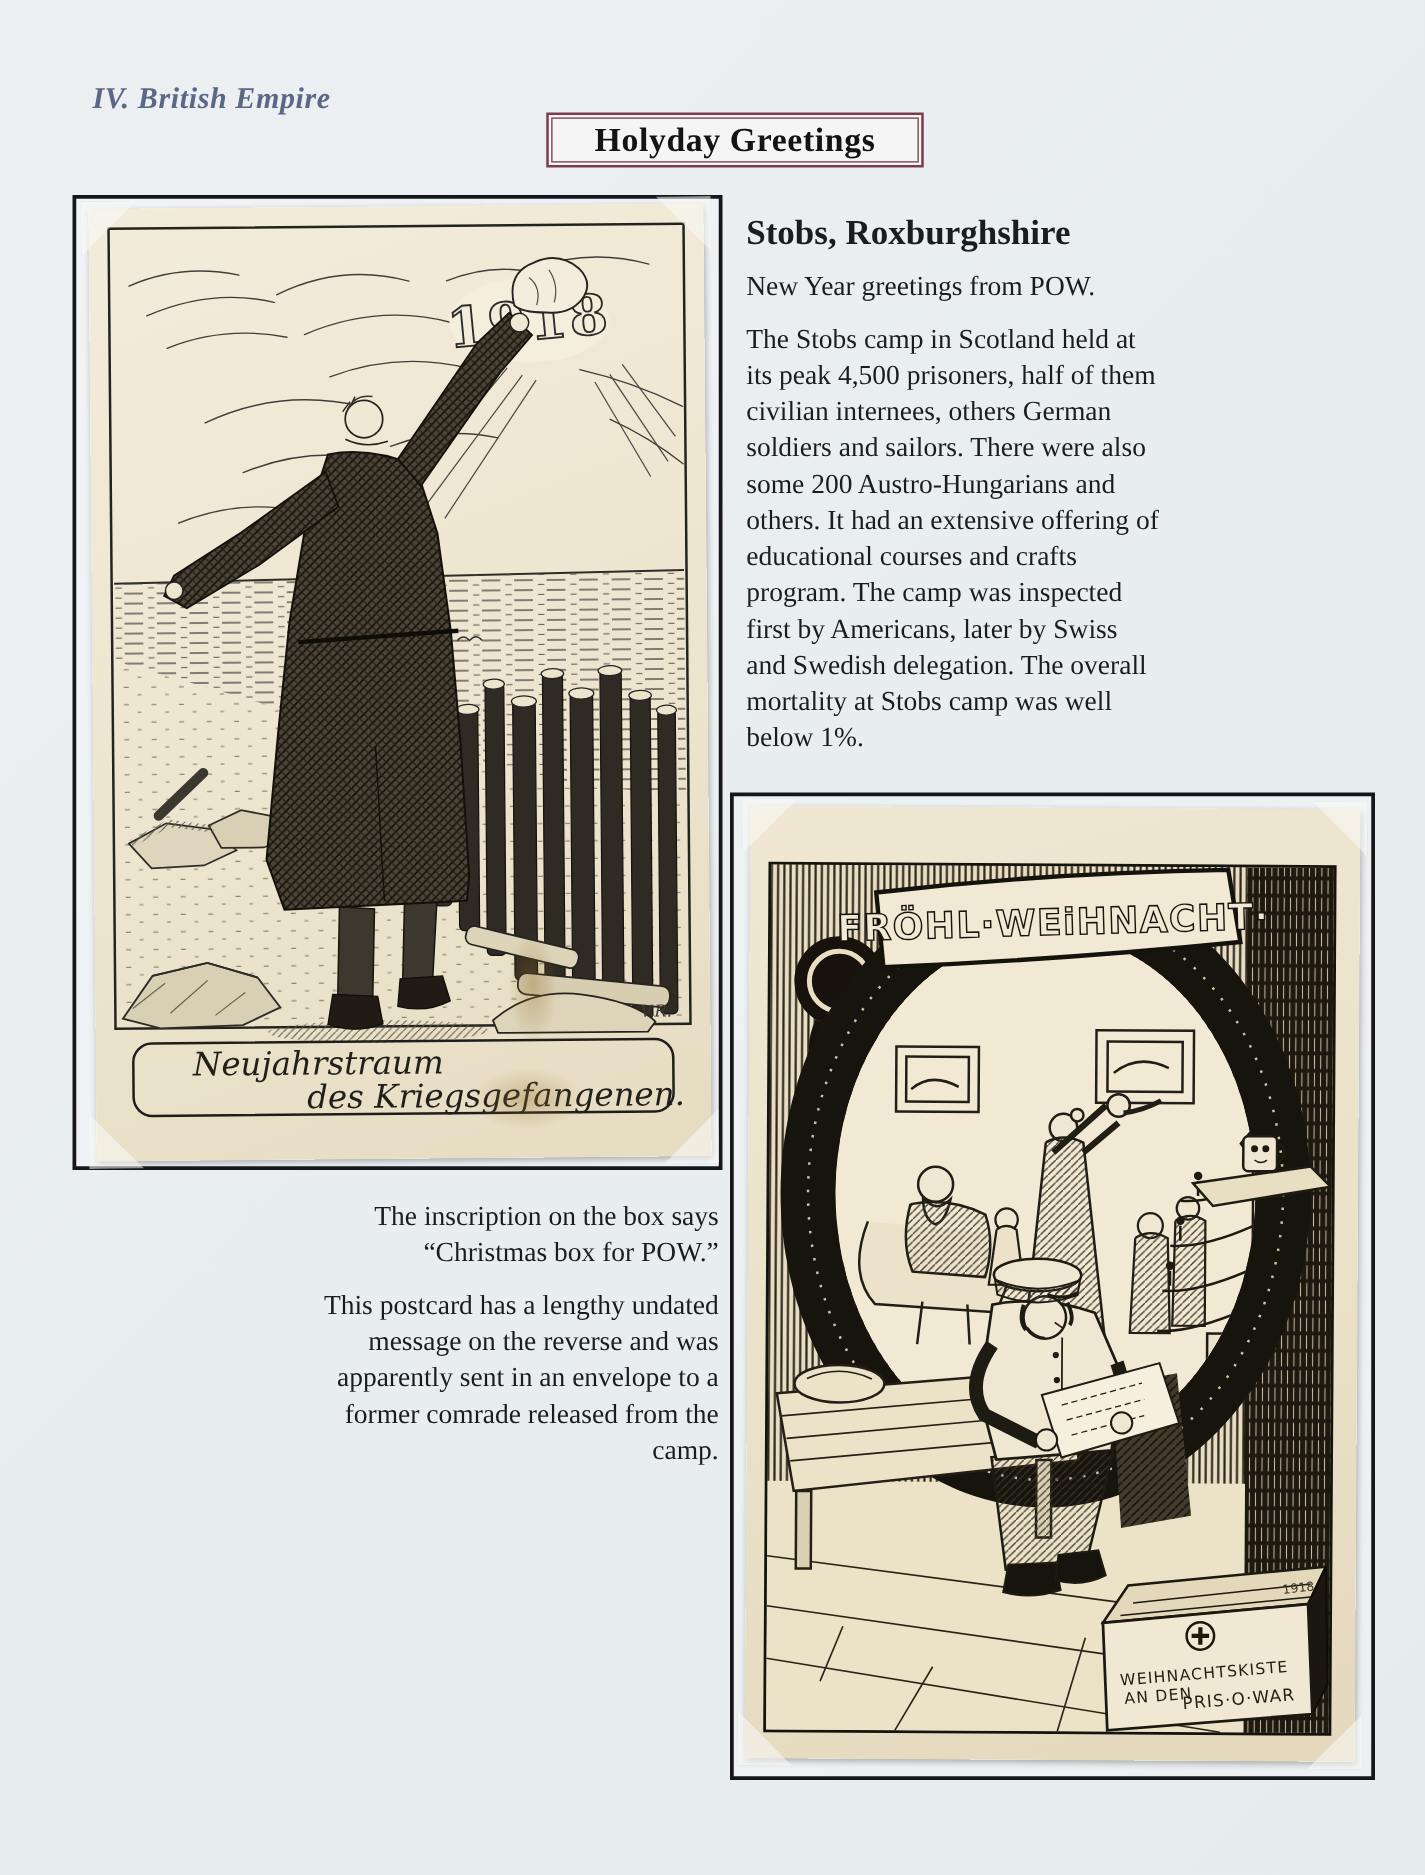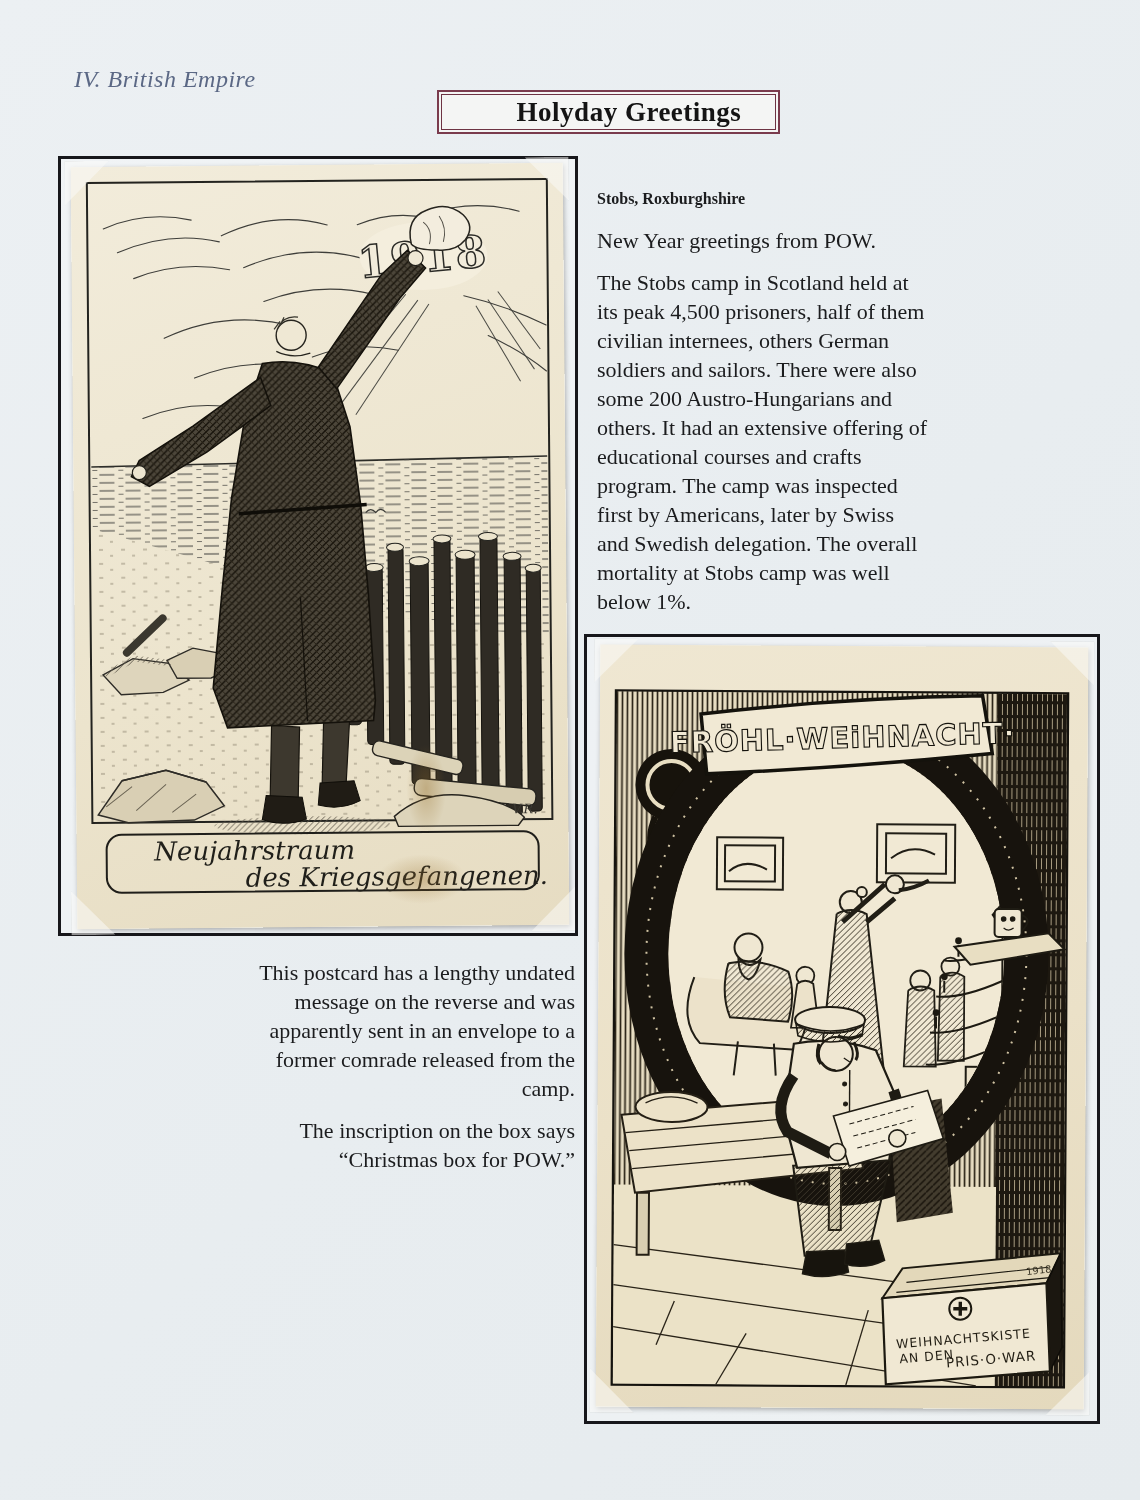--- a/index.html
+++ b/index.html
@@ -4,27 +4,27 @@
 <style>
   html,body{margin:0;padding:0;background:#cfd5da;}
   .page{
     position:relative;width:1140px;height:1500px;margin:0 auto;
     background:linear-gradient(135deg,#ecf0f3 0%,#e8edf0 55%,#e6ebee 100%);
     font-family:"Liberation Serif", serif;color:#1c1d1f;overflow:hidden;
   }
   
   .section-label{
     position:absolute;left:74px;top:66px;
-    font-size:24px;font-weight:normal;font-style:italic;color:#5b6885;letter-spacing:.5px;
+    font-size:24px;font-weight:bold;font-style:italic;color:#5b6885;letter-spacing:.5px;
   }
   .title-box{
     position:absolute;left:437px;top:90px;width:298px;height:40px;
     background:#f4f5f4;border:2px solid #7a3b4d;
     box-shadow:inset 0 0 0 2px #f4f5f4, inset 0 0 0 3px #6d3343;
-    display:flex;align-items:center;justify-content:center;padding-left:41px;
+    display:flex;align-items:center;justify-content:center;
   }
   .title-box span{font-size:27px;font-weight:bold;letter-spacing:.5px;color:#141414;}
   
   .mount{position:absolute;border:3px solid #17171b;background:rgba(255,255,255,.25);}
   .mount-left{left:58px;top:156px;width:514px;height:774px;}
   .mount-right{left:584px;top:634px;width:510px;height:784px;}
   
   .postcard{position:absolute;box-shadow:1px 2px 5px rgba(40,40,40,.35);}
   .card-left{
     left:74px;top:165px;width:492px;height:762px;transform:rotate(-.5deg);
@@ -39,21 +39,21 @@
     outline:1px solid rgba(170,170,162,.7);}
   .pc-tl{left:-6px;top:-6px;clip-path:polygon(0 0,100% 0,0 100%);}
   .pc-tr{right:-6px;top:-6px;clip-path:polygon(0 0,100% 0,100% 100%);}
   .pc-bl{left:-6px;bottom:-6px;clip-path:polygon(0 0,0 100%,100% 100%);}
   .pc-br{right:-6px;bottom:-6px;clip-path:polygon(100% 0,100% 100%,0 100%);}
   .stain{position:absolute;border-radius:50%;background:radial-gradient(ellipse at center,rgba(150,110,40,.35),rgba(150,110,40,0) 70%);}
   
   .textblock{position:absolute;font-size:22px;line-height:29px;color:#1b1c1e;}
   .tb-stobs{left:597px;top:172px;width:430px;text-align:left;}
   .tb-rams{left:155px;top:958px;width:420px;text-align:right;}
-  .tb-head{font-size:16px;font-weight:bold;margin:12px 0 13px 0;}
+  .tb-head{font-size:28px;font-weight:bold;margin:0 0 13px 0;}
   .tb-para{white-space:pre-line;margin:0 0 13px 0;}
 </style>
 </head>
 <body>
 
 <div class="page">
 
   <div class="section-label">IV. British Empire</div>
 
   <div class="title-box">
@@ -216,27 +216,27 @@
 others. It had an extensive offering of
 educational courses and crafts
 program. The camp was inspected
 first by Americans, later by Swiss
 and Swedish delegation. The overall
 mortality at Stobs camp was well
 below 1%.</p>
   </div>
 
   <div class="textblock tb-rams">
+    <p class="tb-para">The inscription on the box says
+“Christmas box for POW.”</p>
     <p class="tb-para">This postcard has a lengthy undated
 message on the reverse and was
 apparently sent in an envelope to a
 former comrade released from the
 camp.</p>
-    <p class="tb-para">The inscription on the box says
-“Christmas box for POW.”</p>
   </div>
 
   <div class="mount mount-right"></div>
 
   <div class="postcard card-right">
     <svg width="488" height="762" viewBox="0 0 488 762">
       <defs>
         <pattern id="wallMid" width="5" height="14" patternUnits="userSpaceOnUse">
           <rect width="5" height="14" fill="#e7ddc2"></rect>
           <path d="M2.5,0 V14" stroke="#2a2316" stroke-width="1.7"></path>

